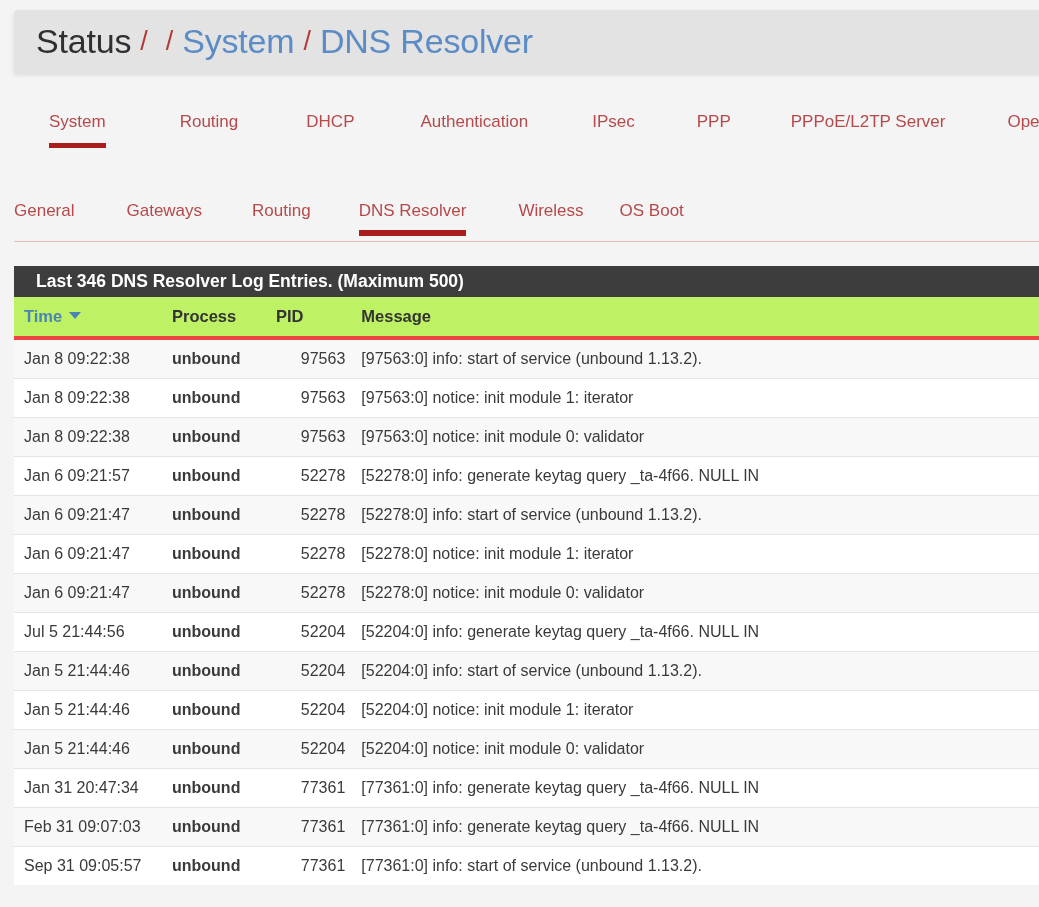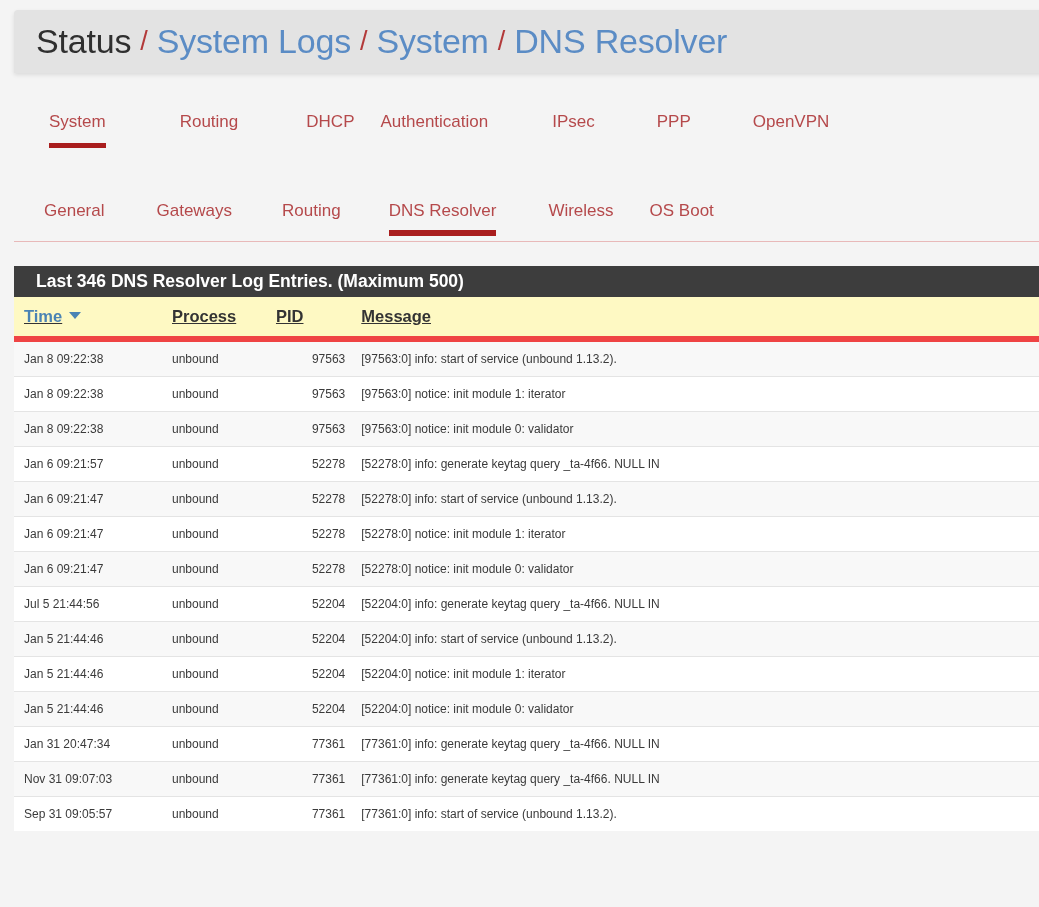--- a/index.html
+++ b/index.html
@@ -122,39 +122,38 @@
     width: 1050px;
     border-collapse: collapse;
     table-layout: fixed;
   }
   table.log-table th {
     font-size: 16.5px;
     font-weight: bold;
     color: #333;
     text-align: left;
     padding: 10px 0 10px 0;
-    background: #fef9c3;
-    border-bottom: 6px solid #ef4444;
+    background: #bef264;
+    border-bottom: 4px solid #ef4444;
     vertical-align: middle;
-    text-decoration: underline;
   }
   table.log-table td {
-    font-size: 12px;
+    font-size: 16px;
     color: #3a3a3a;
     padding: 10px 0 10px 0;
     border-top: 1px solid #e4e4e4;
     vertical-align: middle;
     white-space: nowrap;
     overflow: hidden;
   }
   tr.row-odd td { background: #f8f8f8; }
   tr.row-even td { background: #ffffff; }
 
   .col-time   { width: 155px; padding-left: 10px !important; }
-  .col-proc   { width: 102px; }
+  .col-proc   { width: 102px; font-weight: bold; }
   .col-pid    { width: 68px;  text-align: right; }
   .col-msg    { width: 705px; padding-left: 16px !important; }
 
   th.col-time { padding-left: 10px !important; }
   th.col-msg  { padding-left: 16px !important; }
 
   .sort-link {
     color: #4a83b4;
     font-weight: bold;
   }
@@ -167,39 +166,39 @@
     border-right: 6px solid transparent;
     border-top: 7px solid #4a83b4;
   }
 </style>
 </head>
 <body>
 
 <div class="breadcrumb-bar">
     <span class="crumb crumb-current">Status</span>
     <span class="crumb-sep">/</span>
-    <span class="crumb crumb-link">System Logs</span>
     <span class="crumb-sep">/</span>
     <span class="crumb crumb-link">System</span>
     <span class="crumb-sep">/</span>
     <span class="crumb crumb-link">DNS Resolver</span>
   </div>
 
 <div class="tabs-primary">
     <div class="tab-p active" style="margin-left: 35px;">System</div>
     <div class="tab-p" style="margin-left: 74px;">Routing</div>
     <div class="tab-p" style="margin-left: 68px;">DHCP</div>
-    <div class="tab-p" style="margin-left: 26px;">Authentication</div>
+    <div class="tab-p" style="margin-left: 66px;">Authentication</div>
     <div class="tab-p" style="margin-left: 64px;">IPsec</div>
     <div class="tab-p" style="margin-left: 62px;">PPP</div>
+    <div class="tab-p" style="margin-left: 60px;">PPPoE/L2TP Server</div>
     <div class="tab-p" style="margin-left: 62px;">OpenVPN</div>
   </div>
 
 <div class="tabs-secondary">
-    <div class="tab-s" style="margin-left: 30px;">General</div>
+    <div class="tab-s" style="">General</div>
     <div class="tab-s" style="margin-left: 52px;">Gateways</div>
     <div class="tab-s" style="margin-left: 50px;">Routing</div>
     <div class="tab-s active" style="margin-left: 48px;">DNS Resolver</div>
     <div class="tab-s" style="margin-left: 52px;">Wireless</div>
     <div class="tab-s" style="margin-left: 36px;">OS Boot</div>
   </div>
 
 <div class="panel">
   <div class="panel-heading">Last 346 DNS Resolver Log Entries. (Maximum 500)</div>
 
@@ -281,21 +280,21 @@
           <td class="col-pid">52204</td>
           <td class="col-msg">[52204:0] notice: init module 0: validator</td>
         </tr>
         <tr class="row-even">
           <td class="col-time">Jan 31 20:47:34</td>
           <td class="col-proc">unbound</td>
           <td class="col-pid">77361</td>
           <td class="col-msg">[77361:0] info: generate keytag query _ta-4f66. NULL IN</td>
         </tr>
         <tr class="row-odd">
-          <td class="col-time">Nov 31 09:07:03</td>
+          <td class="col-time">Feb 31 09:07:03</td>
           <td class="col-proc">unbound</td>
           <td class="col-pid">77361</td>
           <td class="col-msg">[77361:0] info: generate keytag query _ta-4f66. NULL IN</td>
         </tr>
         <tr class="row-even">
           <td class="col-time">Sep 31 09:05:57</td>
           <td class="col-proc">unbound</td>
           <td class="col-pid">77361</td>
           <td class="col-msg">[77361:0] info: start of service (unbound 1.13.2).</td>
         </tr>

